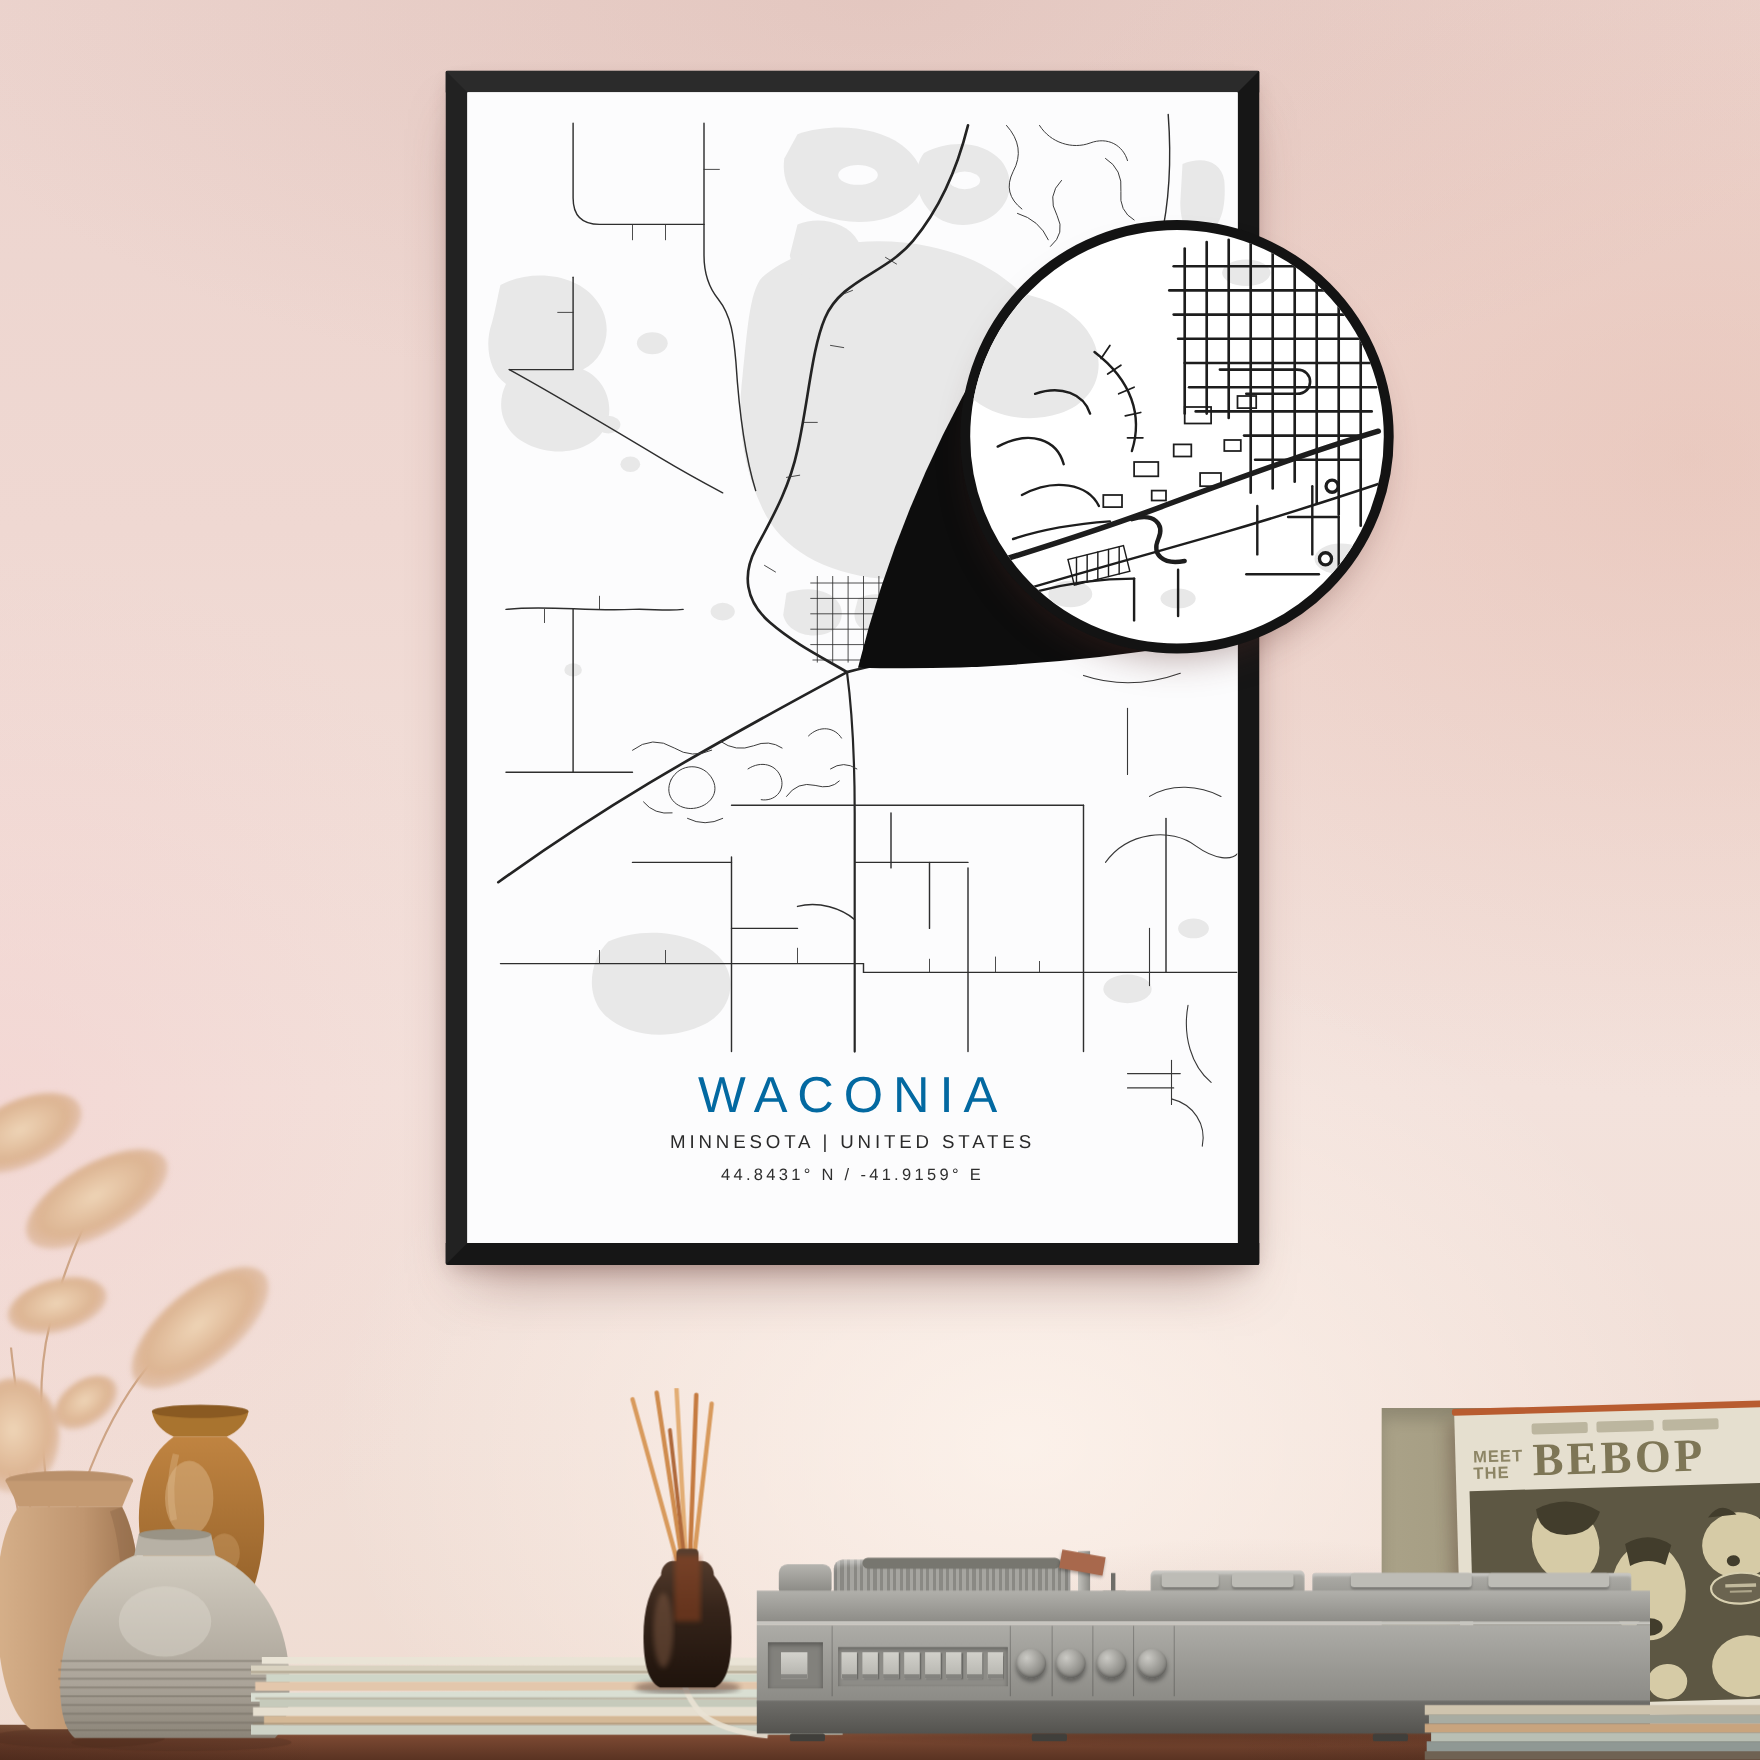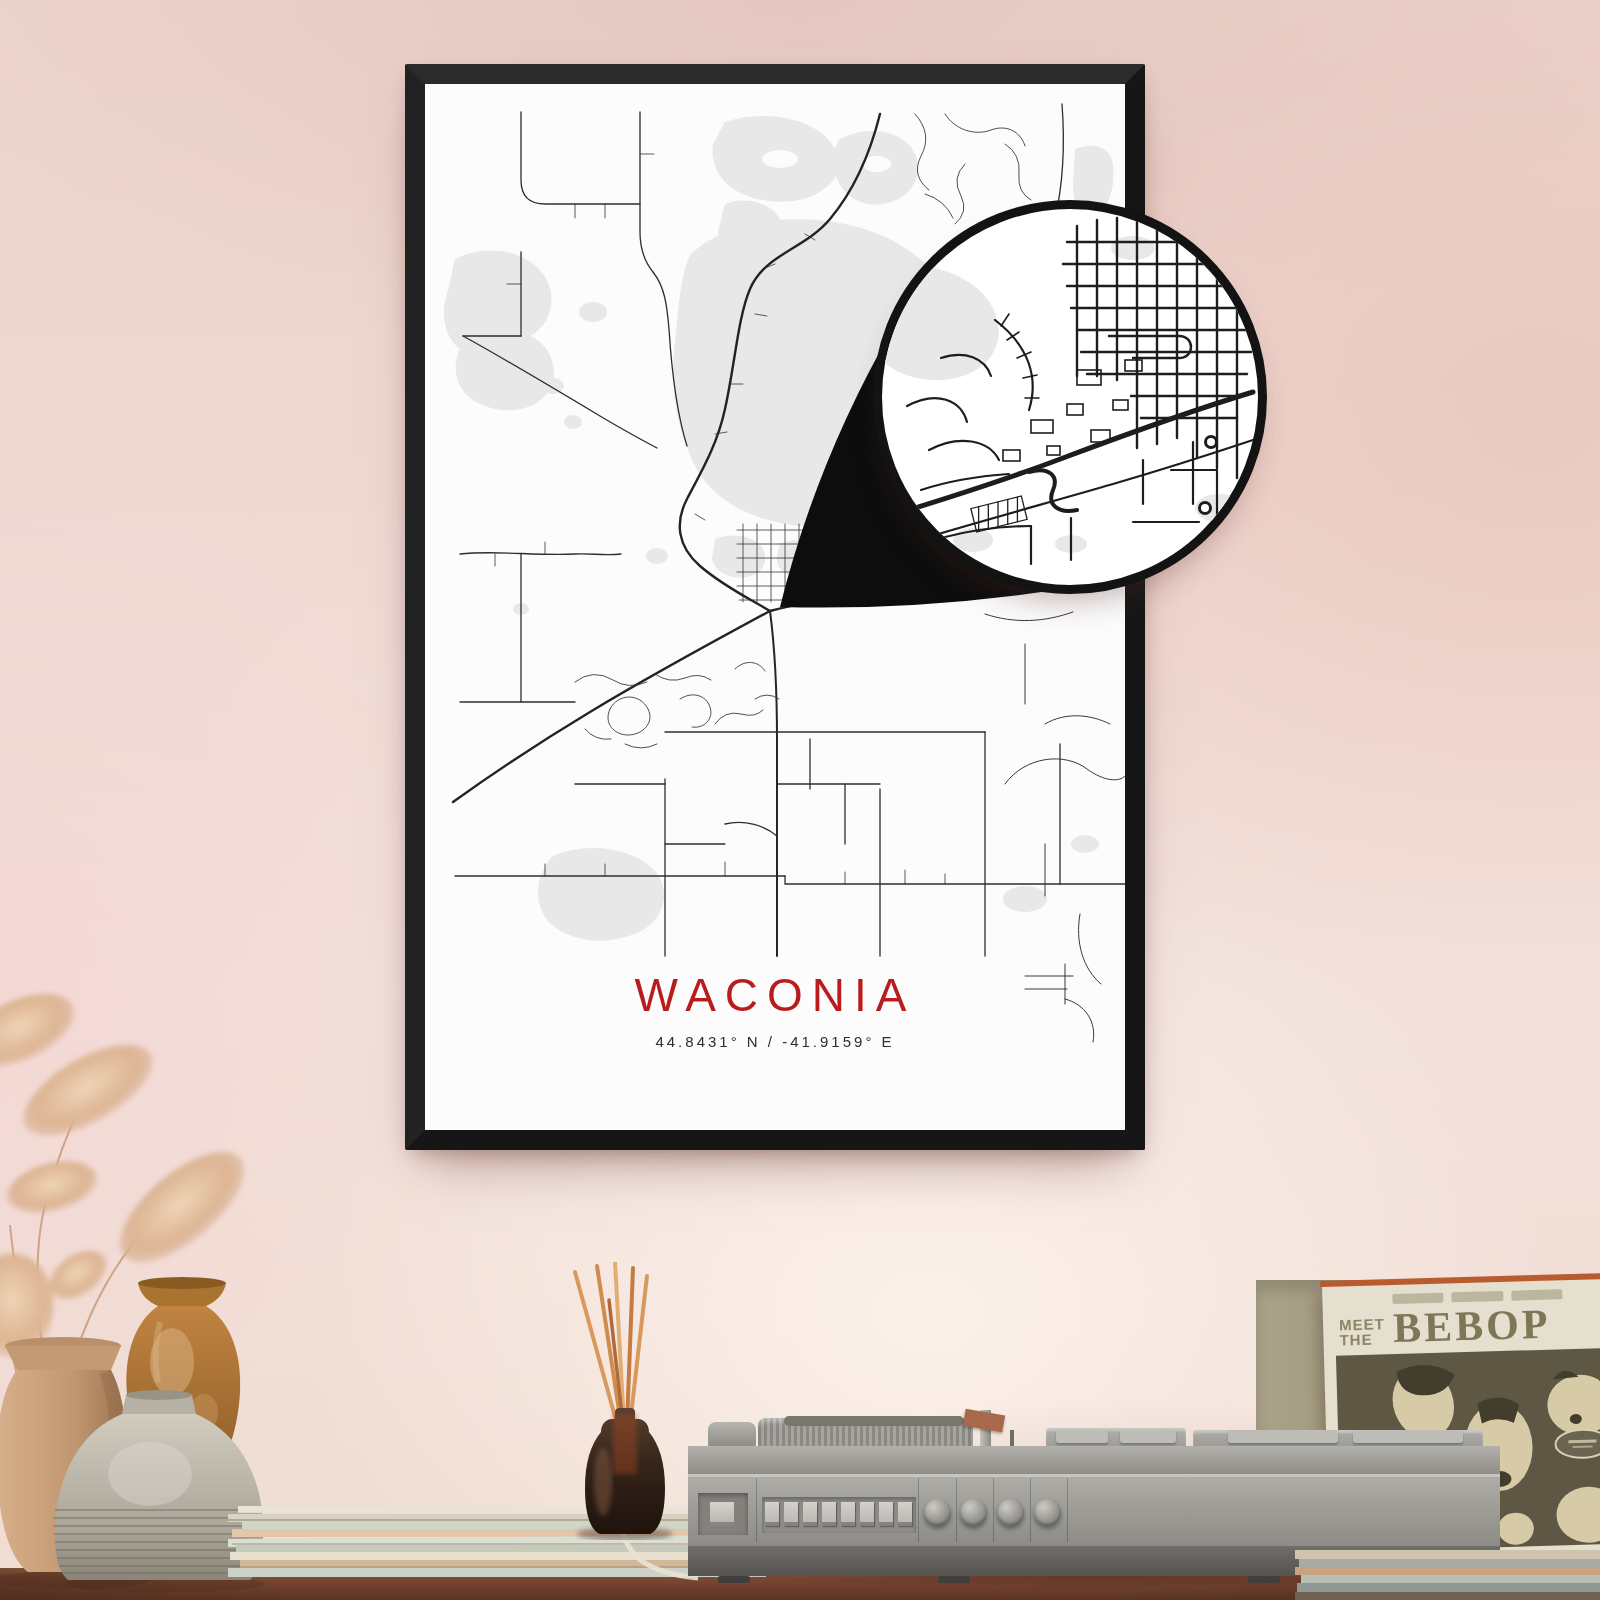--- a/index.html
+++ b/index.html
@@ -26,21 +26,21 @@
 
   
   .poster-frame{position:absolute;left:405px;top:64px;width:740px;height:1086px;
     box-sizing:border-box;border:20px solid #161616;border-top-color:#2b2b2b;border-left-color:#222;
     background:#fcfcfd;border-radius:2px;
     box-shadow:0 30px 50px -22px rgba(105,58,52,.5), 0 8px 18px -6px rgba(80,40,35,.3);}
   .poster-inner{position:absolute;inset:0;background:#fcfcfd;overflow:hidden;}
   .poster-inner svg{position:absolute;left:0;top:0;}
 
   .poster-text{position:absolute;left:0;top:884px;width:100%;text-align:center;color:#1e1e1e;}
-  .poster-title{font-size:46px;font-weight:300;letter-spacing:9px;color:#b91c1c;}
+  .poster-title{font-size:46px;font-weight:300;letter-spacing:9px;color:#0369a1;}
   .poster-subtitle{margin-top:7px;font-size:17px;font-weight:400;letter-spacing:3.5px;color:#2a2a2a;}
   .poster-coords{margin-top:11px;font-size:15px;font-weight:400;letter-spacing:3px;color:#2e2e2e;}
 
   
   .callout-wedge{position:absolute;left:0;top:0;pointer-events:none;}
   .callout-circle{position:absolute;left:873px;top:200px;width:394px;height:394px;
     box-sizing:border-box;border:9px solid #131313;border-radius:50%;background:#fff;overflow:hidden;
     box-shadow:0 18px 34px -14px rgba(90,45,40,.4);}
   .callout-circle svg{position:absolute;left:-1px;top:-1px;}
   .rotate-cover{transform:rotate(-1.6deg);transform-origin:0 0;}
@@ -245,20 +245,21 @@
               <path d="M150,120 v14"></path>
             <path d="M180,120 v14"></path>
               <path d="M96,200 h-14"></path>
               <path d="M215,70 h14"></path>
           </g>
         </g>
       </svg>
 
       <div class="poster-text">
         <div class="poster-title">WACONIA</div>
+        <div class="poster-subtitle">MINNESOTA | UNITED STATES</div>
         <div class="poster-coords">44.8431° N / -41.9159° E</div>
       </div>
     </div>
   </div>
 
   <svg class="callout-wedge" width="1600" height="1600" viewBox="0 0 1600 1600">
     <path d="M780,607 Q816,462 893,328 L1081,586 Q929,611 780,607 Z" fill="#0d0d0d"></path>
   </svg>
 
   <div class="callout-circle">

